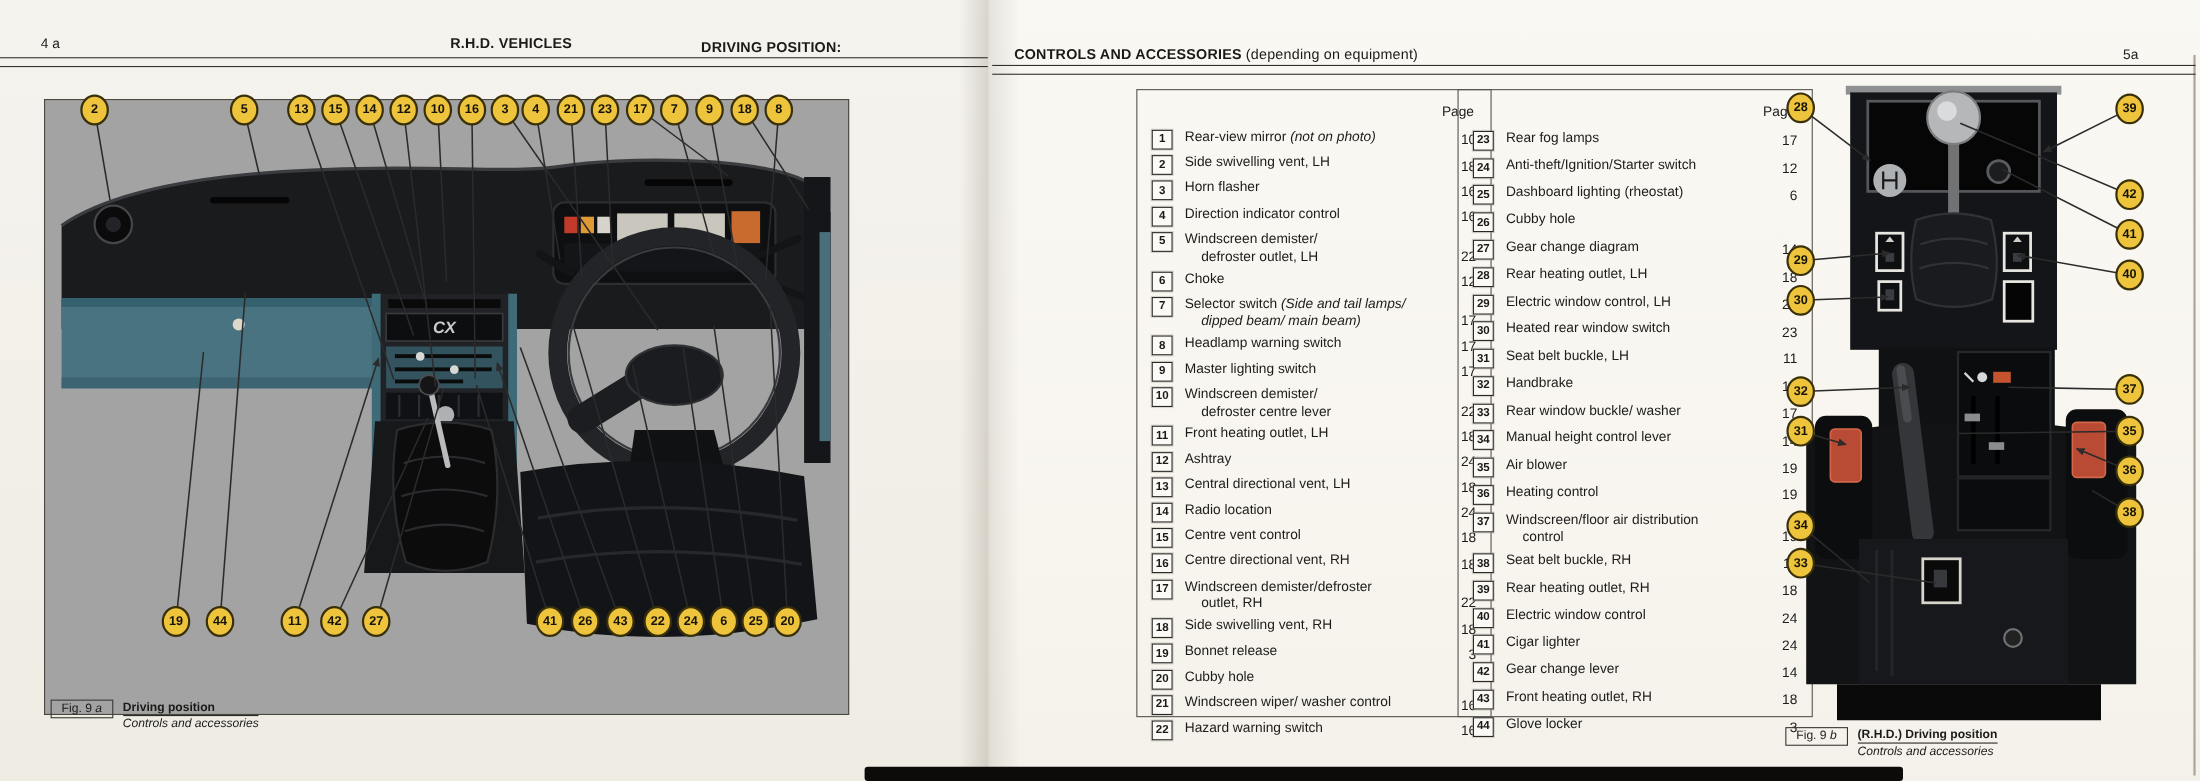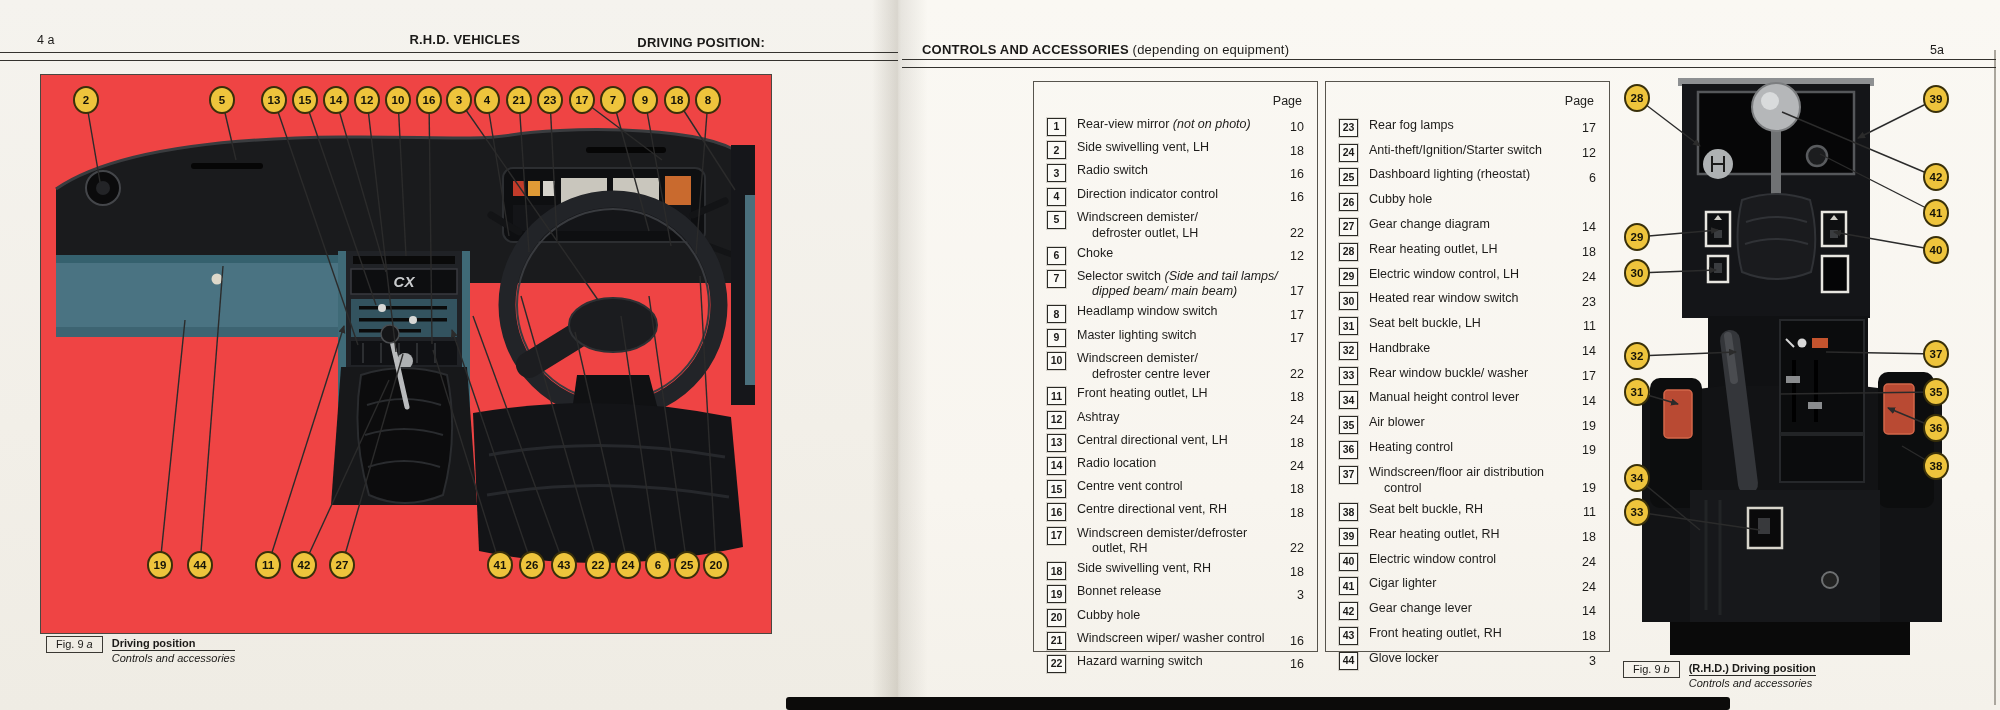--- a/index.html
+++ b/index.html
@@ -11,23 +11,23 @@
                background:linear-gradient(180deg,#faf8f3 0%,#f8f5ef 70%,#f4f1ea 100%);}
   .gutter{position:absolute;left:872px;top:0;width:56px;height:710px;
           background:linear-gradient(90deg,rgba(90,80,60,0) 0%,rgba(90,80,60,.18) 45%,rgba(60,55,40,.10) 52%,rgba(90,80,60,0) 100%);}
   .page-edge{position:absolute;left:1994px;top:50px;width:2px;height:655px;background:#aaa69d;}
   .bottom-band{position:absolute;left:786px;top:697px;width:944px;height:13px;background:#0c0b0a;border-radius:3px;}
 
   .hdr{position:absolute;font-size:13px;font-weight:bold;letter-spacing:.2px;white-space:nowrap;}
   .pagenum{position:absolute;font-size:12.5px;font-weight:normal;}
   .rule{position:absolute;height:7px;border-top:1.6px solid #34322e;border-bottom:1.6px solid #34322e;}
 
-  .frame{position:absolute;left:40px;top:74px;width:730px;height:558px;border:1.6px solid #4a4741;background:#ef4444;}
-
-  .tbox{position:absolute;top:81px;width:285px;height:571px;border:1.6px solid #57544d;background:transparent;box-sizing:border-box;
+  .frame{position:absolute;left:40px;top:90px;width:730px;height:558px;border:1.6px solid #4a4741;background:#a3a3a3;}
+
+  .tbox{position:absolute;top:81px;width:323px;height:571px;border:1.6px solid #57544d;background:transparent;box-sizing:border-box;
         padding:8px 13px 0 13px;}
   .pghead{font-size:12.5px;text-align:right;padding:4px 2px 7px 0;color:#22211f;}
   .trow{display:flex;align-items:flex-start;padding:2.1px 0;font-size:12.5px;line-height:1.26;}
   .t2 .trow{padding:2.9px 0;}
   .numbox{display:inline-flex;justify-content:center;align-items:center;width:17px;height:16px;
           border:1.3px solid #2a2925;box-shadow:0 0 0 1px rgba(120,115,105,.25);
           font-size:10.5px;font-weight:bold;margin-right:11px;margin-top:1px;background:#fbfaf6;flex:none;}
   .lbl{flex:1;color:#1d1c1a;}
   .l2{padding-left:15px;}
   .pg{width:26px;text-align:right;align-self:flex-end;color:#1d1c1a;}
@@ -257,21 +257,21 @@
         <div class="trow">
           <span class="numbox">2</span>
           <span class="lbl">
             <div>Side swivelling vent, LH</div>
           </span>
           <span class="pg">18</span>
         </div>
         <div class="trow">
           <span class="numbox">3</span>
           <span class="lbl">
-            <div>Radio switch</div>
+            <div>Horn flasher</div>
           </span>
           <span class="pg">16</span>
         </div>
         <div class="trow">
           <span class="numbox">4</span>
           <span class="lbl">
             <div>Direction indicator control</div>
           </span>
           <span class="pg">16</span>
         </div>
@@ -294,21 +294,21 @@
           <span class="numbox">7</span>
           <span class="lbl">
             <div>Selector switch <i>(Side and tail lamps/</i></div>
             <div class="l2"><i>dipped beam/ main beam)</i></div>
           </span>
           <span class="pg">17</span>
         </div>
         <div class="trow">
           <span class="numbox">8</span>
           <span class="lbl">
-            <div>Headlamp window switch</div>
+            <div>Headlamp warning switch</div>
           </span>
           <span class="pg">17</span>
         </div>
         <div class="trow">
           <span class="numbox">9</span>
           <span class="lbl">
             <div>Master lighting switch</div>
           </span>
           <span class="pg">17</span>
         </div>

